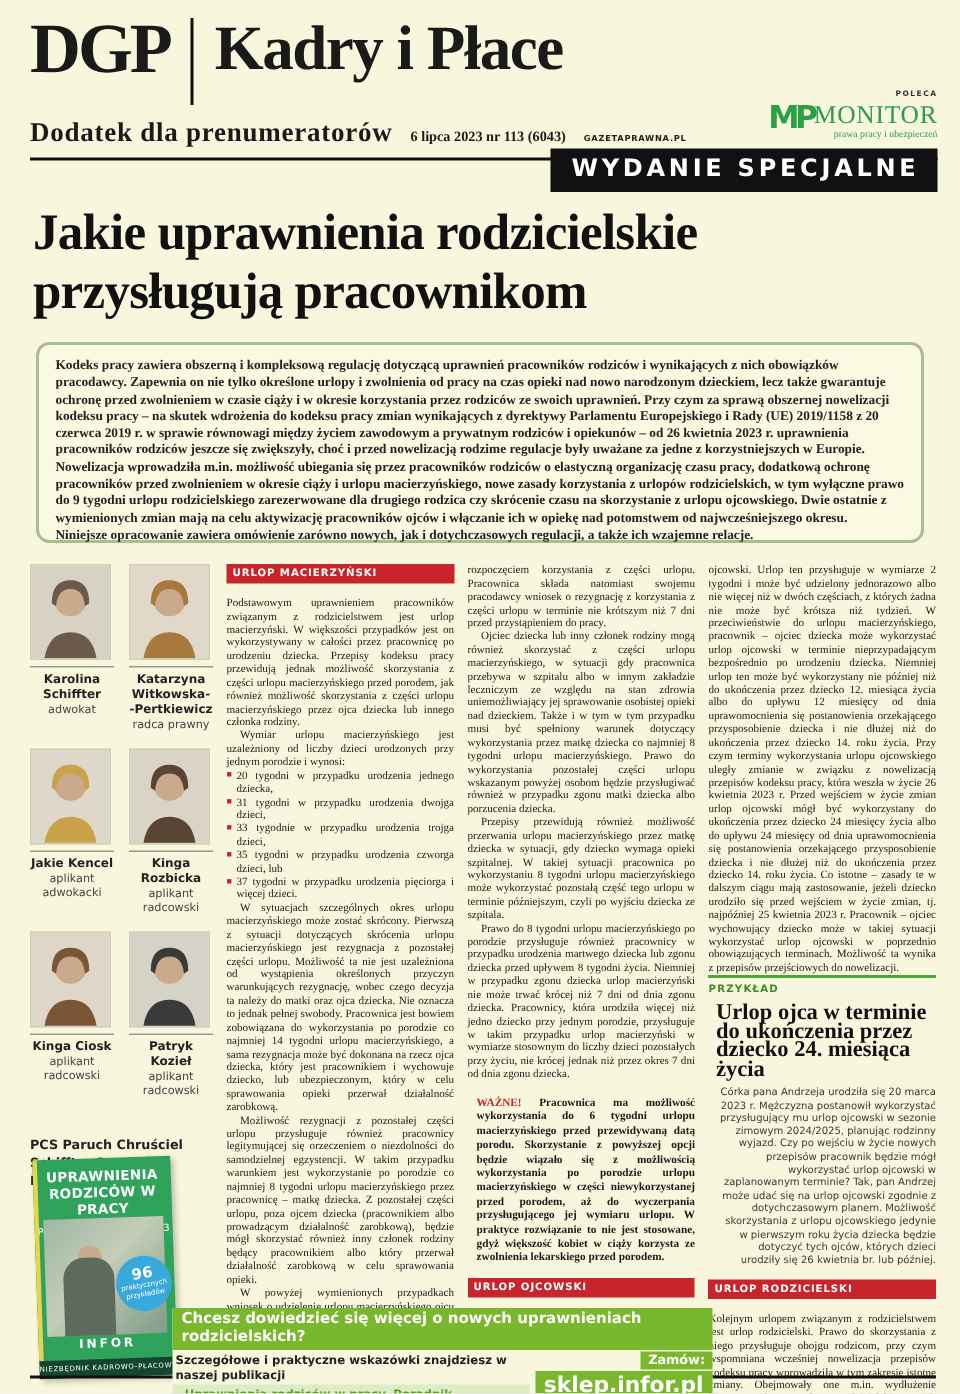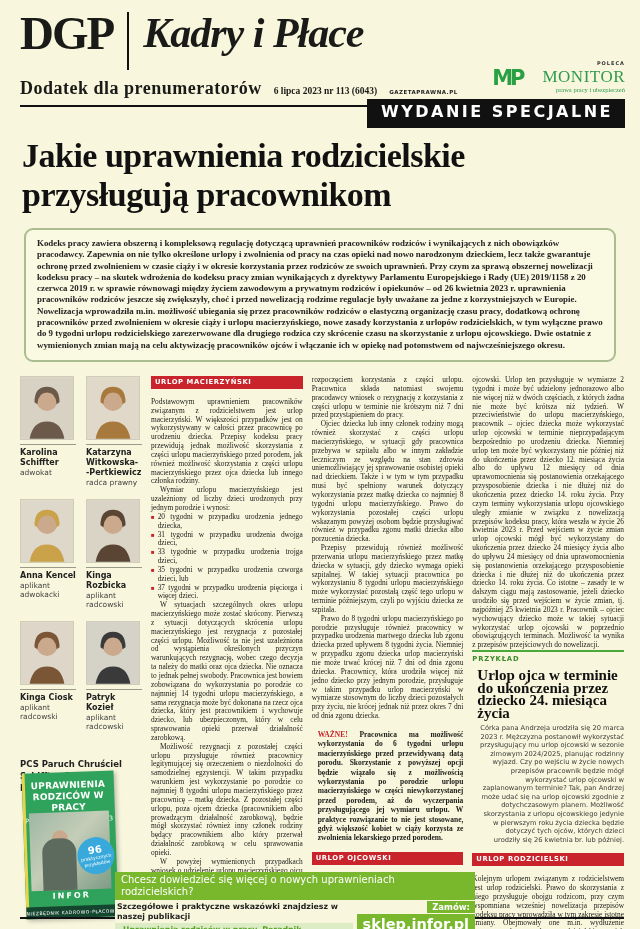--- a/index.html
+++ b/index.html
@@ -7,28 +7,28 @@
   .page {
     position:relative; width:640px; height:929px; margin:0 auto;
     background:#f8f7dd; overflow:hidden;
     font-family:"Liberation Serif", serif; color:#1a1a18;
   }
   
   .masthead { position:absolute; left:20px; right:15px; top:8px; height:112px; }
   .mast-row1 { display:flex; align-items:flex-start; gap:14px; }
   .dgp-logo { font-family:"Liberation Serif", serif; font-weight:900; font-size:47px; line-height:50px; letter-spacing:-2px; }
   .mast-divider { width:2px; height:58px; background:#111; margin-top:4px; }
-  .mast-title { font-family:"Liberation Serif", serif; font-weight:700; font-size:42px; line-height:50px; letter-spacing:-1px;font-style:italic; }
+  .mast-title { font-family:"Liberation Serif", serif; font-weight:700; font-size:42px; line-height:50px; letter-spacing:-1px; }
   .mast-row2 { display:flex; align-items:baseline; gap:12px; margin-top:8px; }
   .mast-sub { font-weight:700; font-size:18px; letter-spacing:0.5px; }
   .mast-issue { font-weight:700; font-size:9.5px; }
   .mast-site { font-family:"DejaVu Sans", sans-serif; font-weight:700; font-size:5.5px; letter-spacing:0.5px; color:#222; }
   .mast-right { position:absolute; right:0; top:52px; text-align:right; }
   .poleca { font-family:"DejaVu Sans", sans-serif; font-weight:700; font-size:5px; letter-spacing:1px; color:#333; margin-bottom:2px; }
-  .monitor-row { display:flex; align-items:flex-start; justify-content:space-between; gap:20px; }
+  .monitor-row { display:flex; align-items:flex-start; justify-content:space-between; gap:0; }
   .mp-mark { font-family:"DejaVu Sans", sans-serif; font-weight:900; font-size:21px; line-height:20px; color:#28a043; letter-spacing:-3px; }
   .monitor-name { font-family:"Liberation Serif", serif; font-weight:500; font-size:17px; line-height:17px; color:#2e9b4e; letter-spacing:0.5px; }
   .monitor-sub { font-family:"Liberation Serif", serif; font-size:6.5px; color:#2e9b4e; text-align:right; margin-top:1px; }
   .mast-rule { position:absolute; left:20px; right:15px; top:105px; height:2px; background:#111; }
   .edition-badge {
     position:absolute; right:15px; top:99px; background:#111; color:#fff;
     font-family:"DejaVu Sans", sans-serif; font-weight:700; font-size:16px;
     letter-spacing:2.5px; padding:3px 12px 7px 14px;
   }
   
@@ -40,21 +40,21 @@
   .intro-box {
     position:absolute; left:24px; right:24px; top:228px; height:134px;
     background:#fafae2; border:2px solid #a9bd90; border-radius:9px;
     padding:8px 11px; font-weight:700; font-size:8.9px; line-height:11.3px; color:#222;
   }
   .intro-box p + p { margin-top:0; }
   
   .content { position:absolute; left:20px; right:16px; top:376px; display:flex; gap:9px; align-items:flex-start; }
   .rail { width:122px; flex:0 0 122px; }
   .authors-grid { display:grid; grid-template-columns:1fr 1fr; column-gap:10px; row-gap:11px; }
-  .author { font-family:"DejaVu Sans", sans-serif; }
+  .author { font-family:"DejaVu Sans", sans-serif;text-align:center; }
   .author-photo { width:54px; height:64px; border:1px solid #cfcdb8; background:#e9e6da; display:block; }
   .author-sep { width:100%; height:1px; background:#9a9a8a; margin:4px 0 3px; }
   .author-name { font-weight:700; font-size:8px; line-height:10px; color:#222; }
   .author-role { font-size:7.5px; line-height:9.5px; color:#444; }
   .firm { margin-top:26px; font-family:"DejaVu Sans", sans-serif; font-weight:700; font-size:8.5px; line-height:12px; color:#222; width:120px; }
   .col { flex:1 1 0; font-size:7.4px; line-height:8.85px; text-align:justify; }
   .sec-header {
     background:#c9242b; color:#fff; font-family:"DejaVu Sans", sans-serif;
     font-weight:700; font-size:6.8px; letter-spacing:0.6px; padding:2px 20px 2px 4px;
     margin-bottom:9px; text-align:left;
@@ -92,21 +92,21 @@
     background:#39a9dc; color:#fff; display:flex; flex-direction:column; align-items:center; justify-content:center;
     transform:rotate(-8deg); text-align:center;
   }
   .badge-num { font-weight:700; font-size:10px; line-height:10px; }
   .badge-txt { font-size:4.6px; line-height:5.4px; }
   .book-pub { position:absolute; left:0; right:0; bottom:18px; text-align:center; font-weight:700; font-size:8px; letter-spacing:2px; }
   .book-band { position:absolute; left:0; right:0; bottom:0; height:12px; background:#14452f; display:flex; align-items:center; justify-content:center; font-size:4.6px; letter-spacing:0.5px; }
   
   .banner { position:absolute; left:115px; top:872px; width:360px; background:#f8f7dd; font-family:"DejaVu Sans", sans-serif; z-index:3; }
   .banner-head {
-    background:#79b72c; color:#fff; font-weight:400; font-size:10px; line-height:12px;
+    background:#79b72c; color:#fff; font-weight:700; font-size:10px; line-height:12px;
     padding:2px 6px; display:inline-block;
   }
   .banner-body { display:flex; margin-top:1px; gap:4px; }
   .banner-left { flex:1; }
   .banner-line1 { font-weight:700; font-size:7.8px; line-height:10px; color:#222; padding:1px 2px; }
   .banner-line2 { background:#dcecc4; color:#57a023; font-weight:700; font-size:7.8px; line-height:10px; padding:2px 3px; display:inline-block; }
   .banner-right { flex:0 0 112px; display:flex; flex-direction:column; align-items:flex-end; }
   .order-label { background:#79b72c; color:#fff; font-weight:700; font-size:8.5px; padding:1px 5px; }
   .order-url { background:#79b72c; color:#fff; font-weight:700; font-size:14.5px; padding:2px 6px; margin-top:1px; cursor:pointer; }
   .footer-rule { position:absolute; left:20px; right:16px; top:917px; height:2px; background:#111; }
@@ -138,20 +138,21 @@
       </div>
     </div>
   </div>
   <div class="mast-rule"></div>
   <div class="edition-badge">WYDANIE SPECJALNE</div>
 
   <h1 class="headline">Jakie uprawnienia rodzicielskie przysługują pracownikom</h1>
 
   <div class="intro-box">
     <p>Kodeks pracy zawiera obszerną i kompleksową regulację dotyczącą uprawnień pracowników rodziców i wynikających z nich obowiązków pracodawcy. Zapewnia on nie tylko określone urlopy i zwolnienia od pracy na czas opieki nad nowo narodzonym dzieckiem, lecz także gwarantuje ochronę przed zwolnieniem w czasie ciąży i w okresie korzystania przez rodziców ze swoich uprawnień. Przy czym za sprawą obszernej nowelizacji kodeksu pracy – na skutek wdrożenia do kodeksu pracy zmian wynikających z dyrektywy Parlamentu Europejskiego i Rady (UE) 2019/1158 z 20 czerwca 2019 r. w sprawie równowagi między życiem zawodowym a prywatnym rodziców i opiekunów – od 26 kwietnia 2023 r. uprawnienia pracowników rodziców jeszcze się zwiększyły, choć i przed nowelizacją rodzime regulacje były uważane za jedne z korzystniejszych w Europie. Nowelizacja wprowadziła m.in. możliwość ubiegania się przez pracowników rodziców o elastyczną organizację czasu pracy, dodatkową ochronę pracowników przed zwolnieniem w okresie ciąży i urlopu macierzyńskiego, nowe zasady korzystania z urlopów rodzicielskich, w tym wyłączne prawo do 9 tygodni urlopu rodzicielskiego zarezerwowane dla drugiego rodzica czy skrócenie czasu na skorzystanie z urlopu ojcowskiego. Dwie ostatnie z wymienionych zmian mają na celu aktywizację pracowników ojców i włączanie ich w opiekę nad potomstwem od najwcześniejszego okresu.</p>
+    <p>Niniejsze opracowanie zawiera omówienie zarówno nowych, jak i dotychczasowych regulacji, a także ich wzajemne relacje.</p>
   </div>
 
   <div class="content">
     <div class="rail">
       <div class="authors-grid" id="authors">
           <div class="author">
             <svg class="author-photo" viewBox="0 0 54 64">
               <rect width="54" height="64" fill="#d8d2c4"></rect>
               <circle cx="27" cy="24" r="11" fill="#caa98c"></circle>
               <path d="M14 26 q0 -16 13 -16 q13 0 13 16 l-3 2 q-1 -12 -10 -12 q-9 0 -10 12 z" fill="#6b5a4a"></path>
@@ -173,21 +174,21 @@
             <div class="author-role">radca prawny</div>
           </div>
           <div class="author">
             <svg class="author-photo" viewBox="0 0 54 64">
               <rect width="54" height="64" fill="#ddd8ca"></rect>
               <circle cx="27" cy="24" r="11" fill="#caa98c"></circle>
               <path d="M14 26 q0 -16 13 -16 q13 0 13 16 l-3 2 q-1 -12 -10 -12 q-9 0 -10 12 z" fill="#c9a24a"></path>
               <path d="M9 64 q3 -18 18 -18 q15 0 18 18 z" fill="#c9a24a"></path>
             </svg>
             <div class="author-sep"></div>
-            <div class="author-name">Anna Kencel</div>
+            <div class="author-name">Jakie Kencel</div>
             <div class="author-role">aplikant adwokacki</div>
           </div>
           <div class="author">
             <svg class="author-photo" viewBox="0 0 54 64">
               <rect width="54" height="64" fill="#d9d4c6"></rect>
               <circle cx="27" cy="24" r="11" fill="#caa98c"></circle>
               <path d="M14 26 q0 -16 13 -16 q13 0 13 16 l-3 2 q-1 -12 -10 -12 q-9 0 -10 12 z" fill="#5a4433"></path>
               <path d="M9 64 q3 -18 18 -18 q15 0 18 18 z" fill="#5a4433"></path>
             </svg>
             <div class="author-sep"></div>

